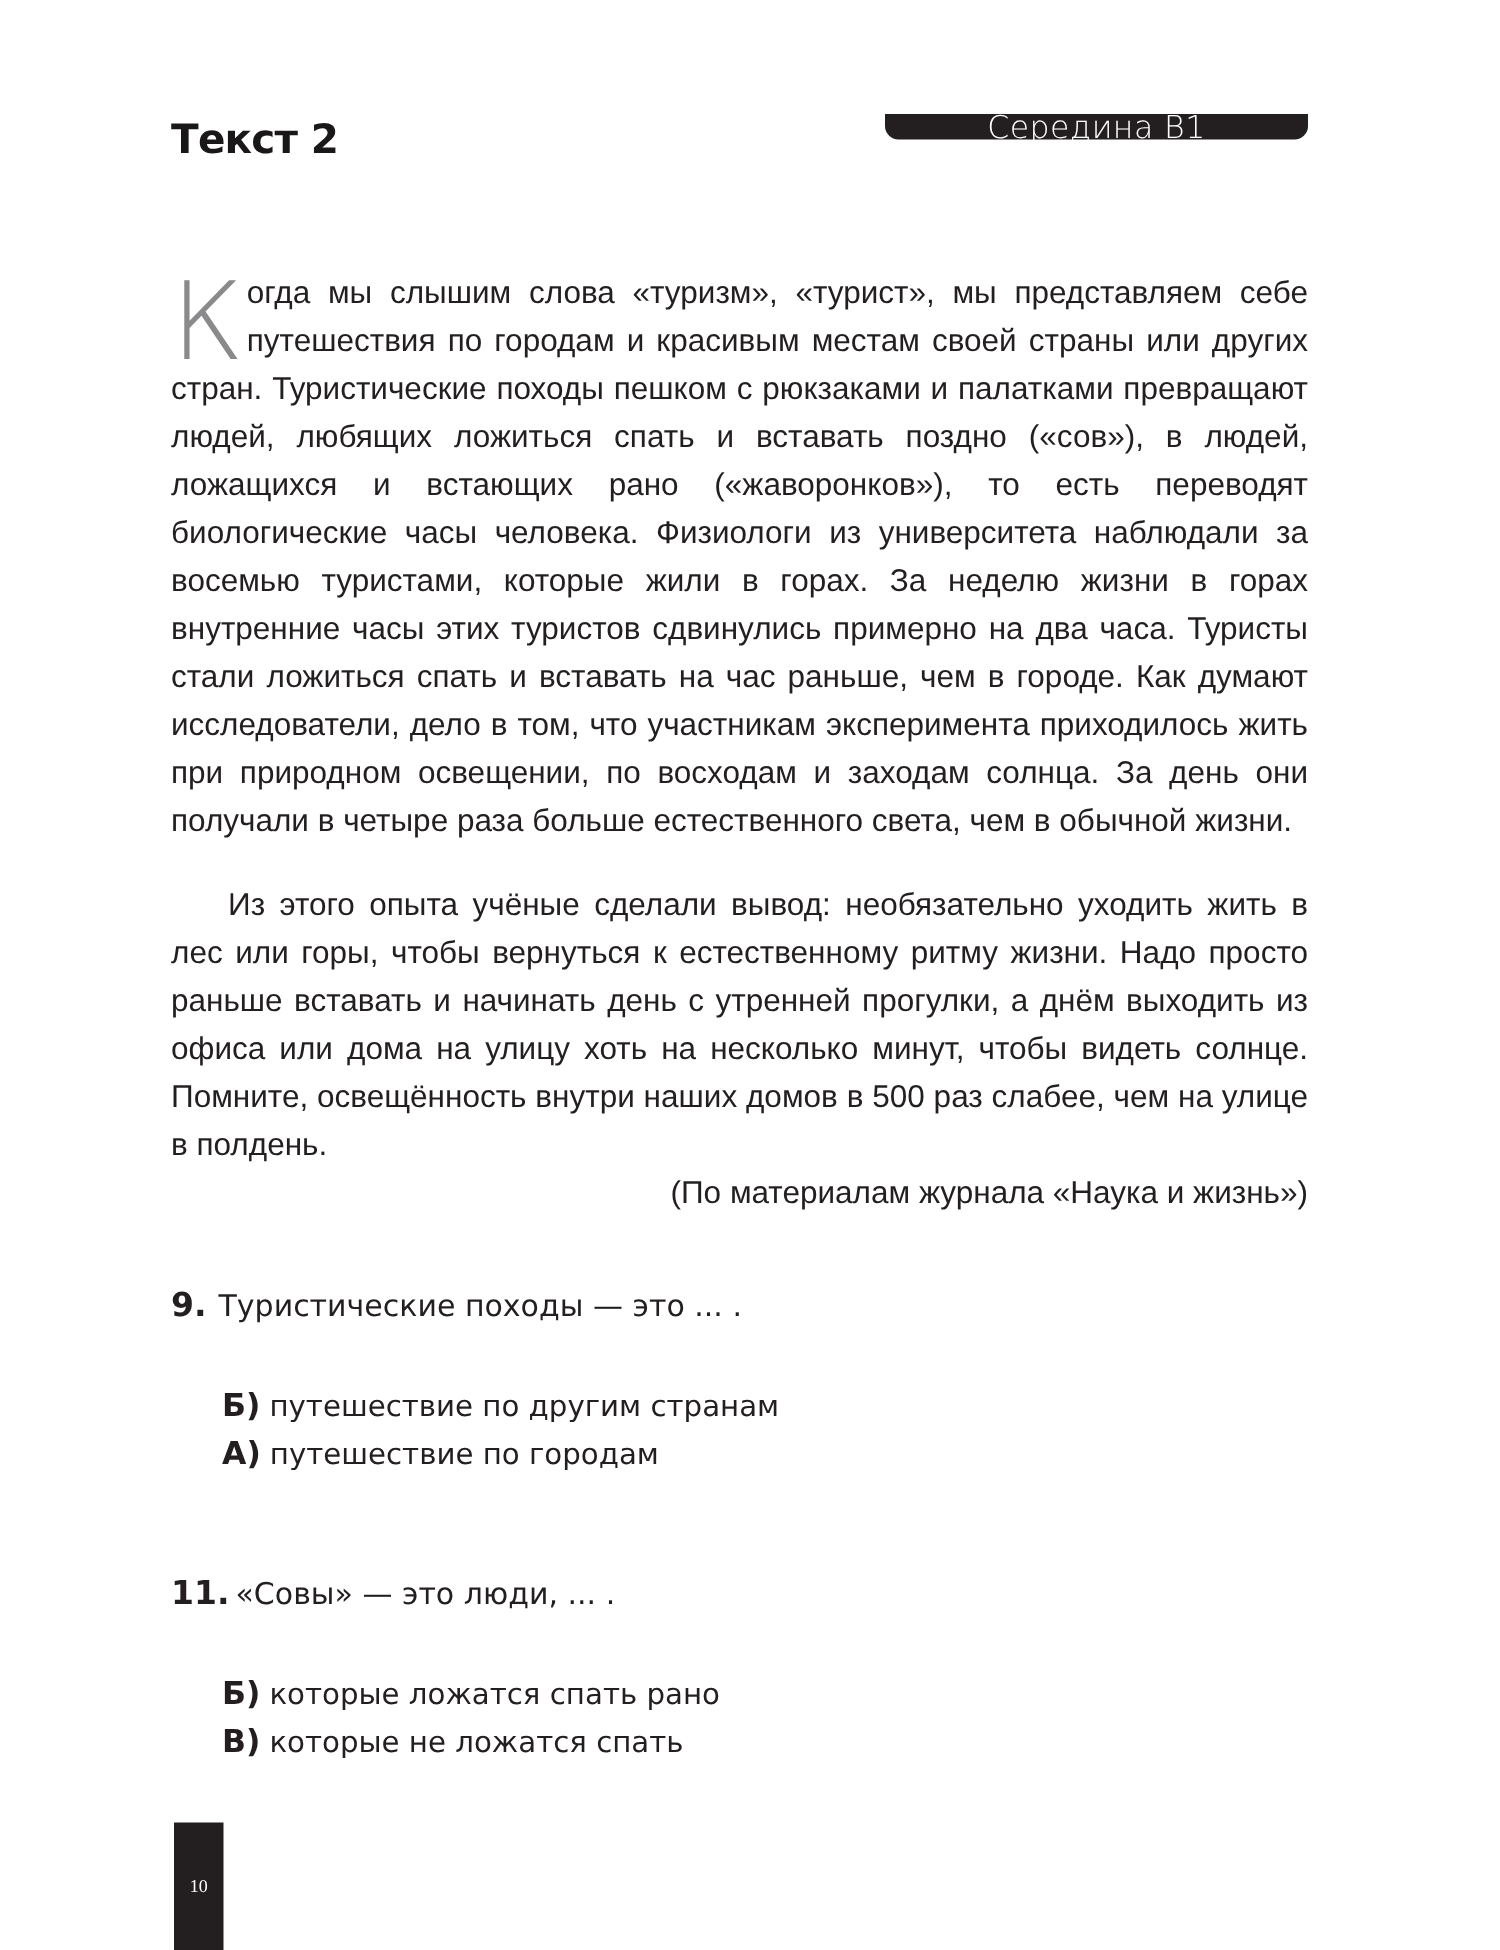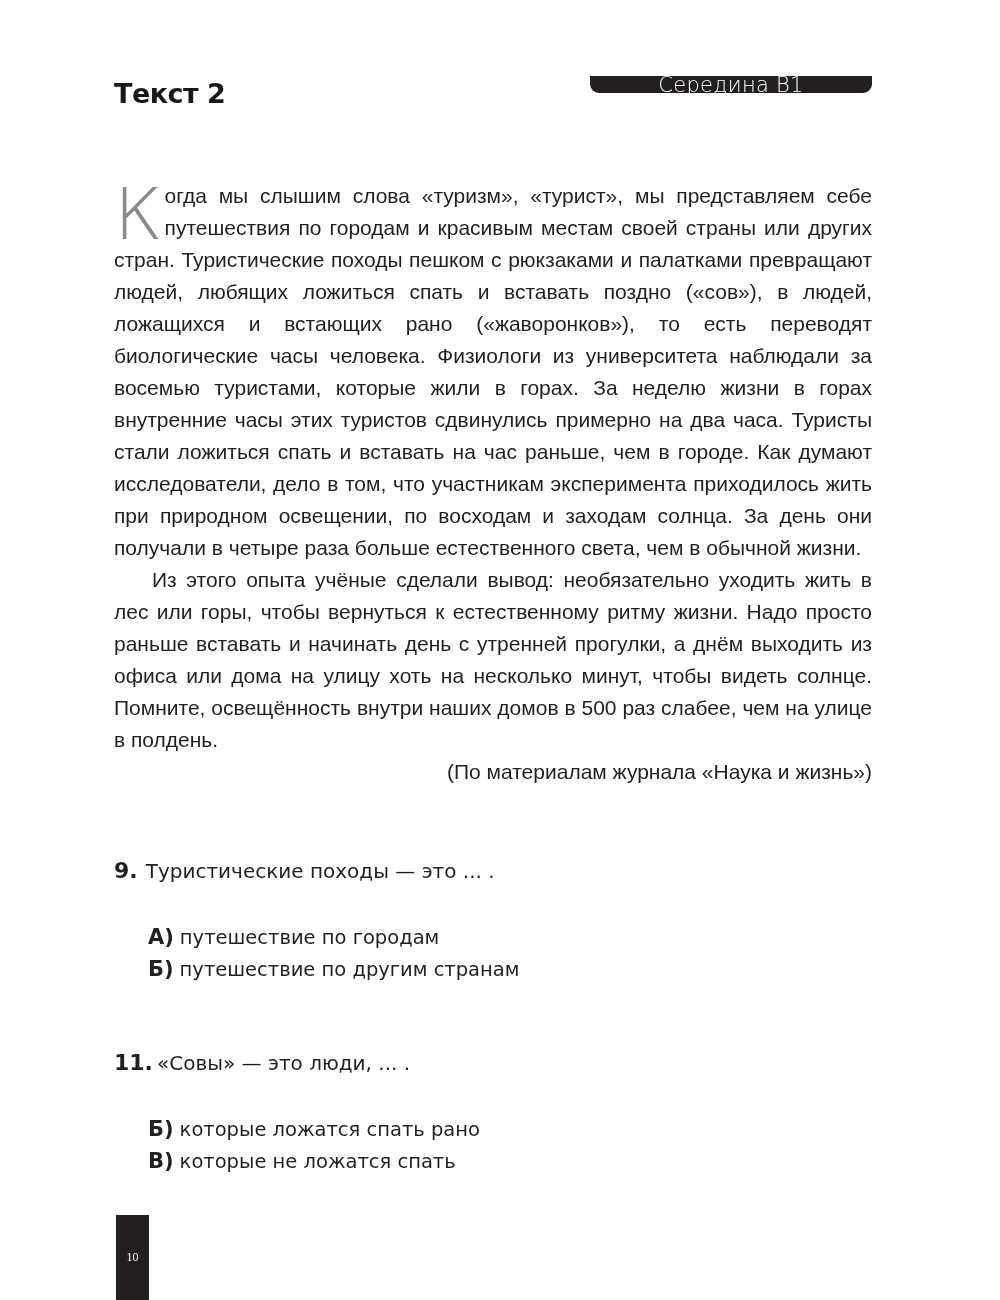--- a/index.html
+++ b/index.html
@@ -17,21 +17,21 @@
     background: #231f20; color: #ffffff; border-radius: 0 0 9px 9px;
     font-family: "DejaVu Sans", sans-serif; font-size: 21px; font-weight: 300;
     display: flex; align-items: center; justify-content: center; letter-spacing: 0.3px;
   }
   .article {
     position: absolute; left: 114px; top: 180px; width: 758px;
     font-family: "Liberation Sans", sans-serif; font-size: 21px; line-height: 32px;
     color: #231f20; text-align: justify;
   }
   .article p { margin: 0; }
-  .article p.indent { text-indent: 38px; }
+  .article p.indent { text-indent: 38px; margin-top: 24px; }
   .drop-cap {
     float: left; font-family: "DejaVu Sans", sans-serif; font-size: 72px; line-height: 56px;
     color: #8a8a8c; margin: 6px 2px 0 0; font-weight: 300;
   }
   .source {
     text-align: right; margin-top: 0;
   }
   .question {
     position: absolute; left: 114px;
     font-family: "DejaVu Sans", sans-serif; font-size: 20px; color: #231f20;
@@ -55,22 +55,22 @@
 <div class="article">
   <p><span class="drop-cap">К</span><span>огда мы слышим слова «туризм», «турист», мы представляем себе путешествия по городам и красивым местам своей страны или других стран. Туристические походы пешком с рюкзаками и палатками превращают людей, любящих ложиться спать и вставать поздно («сов»), в людей, ложащихся и встающих рано («жаворонков»), то есть переводят биологические часы человека. Физиологи из университета наблюдали за восемью туристами, которые жили в горах. За неделю жизни в горах внутренние часы этих туристов сдвинулись примерно на два часа. Туристы стали ложиться спать и вставать на час раньше, чем в городе. Как думают исследователи, дело в том, что участникам эксперимента приходилось жить при природном освещении, по восходам и заходам солнца. За день они получали в четыре раза больше естественного света, чем в обычной жизни.</span></p>
   <p class="indent">Из этого опыта учёные сделали вывод: необязательно уходить жить в лес или горы, чтобы вернуться к естественному ритму жизни. Надо просто раньше вставать и начинать день с утренней прогулки, а днём выходить из офиса или дома на улицу хоть на несколько минут, чтобы видеть солнце. Помните, освещённость внутри наших домов в 500 раз слабее, чем на улице в полдень.</p>
   <p class="source">(По материалам журнала «Наука и жизнь»)</p>
 </div>
 
 <div class="question" style="top:858px;">
   <span class="q-num">9.</span><span>Туристические походы — это ... .</span>
 </div>
 <div class="options" style="top:921px;">
+  <div class="option"><span class="opt-letter">Б)</span><span>путешествие по другим странам</span></div>
   <div class="option"><span class="opt-letter">А)</span><span>путешествие по городам</span></div>
-  <div class="option"><span class="opt-letter">Б)</span><span>путешествие по другим странам</span></div>
 </div>
 
 <div class="question" style="top:1050px;">
   <span class="q-num" style="margin-right:4px;">11.</span><span>«Совы» — это люди, ... .</span>
 </div>
 <div class="options" style="top:1113px;">
   <div class="option"><span class="opt-letter">Б)</span><span>которые ложатся спать рано</span></div>
   <div class="option"><span class="opt-letter">В)</span><span>которые не ложатся спать</span></div>
 </div>
 

